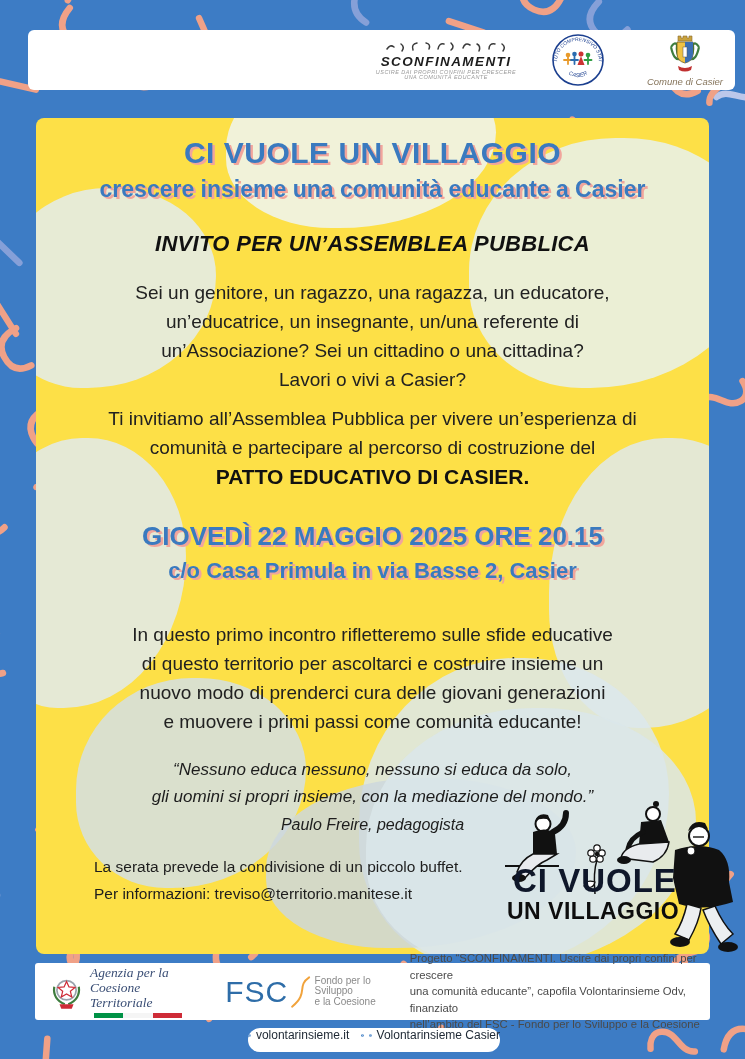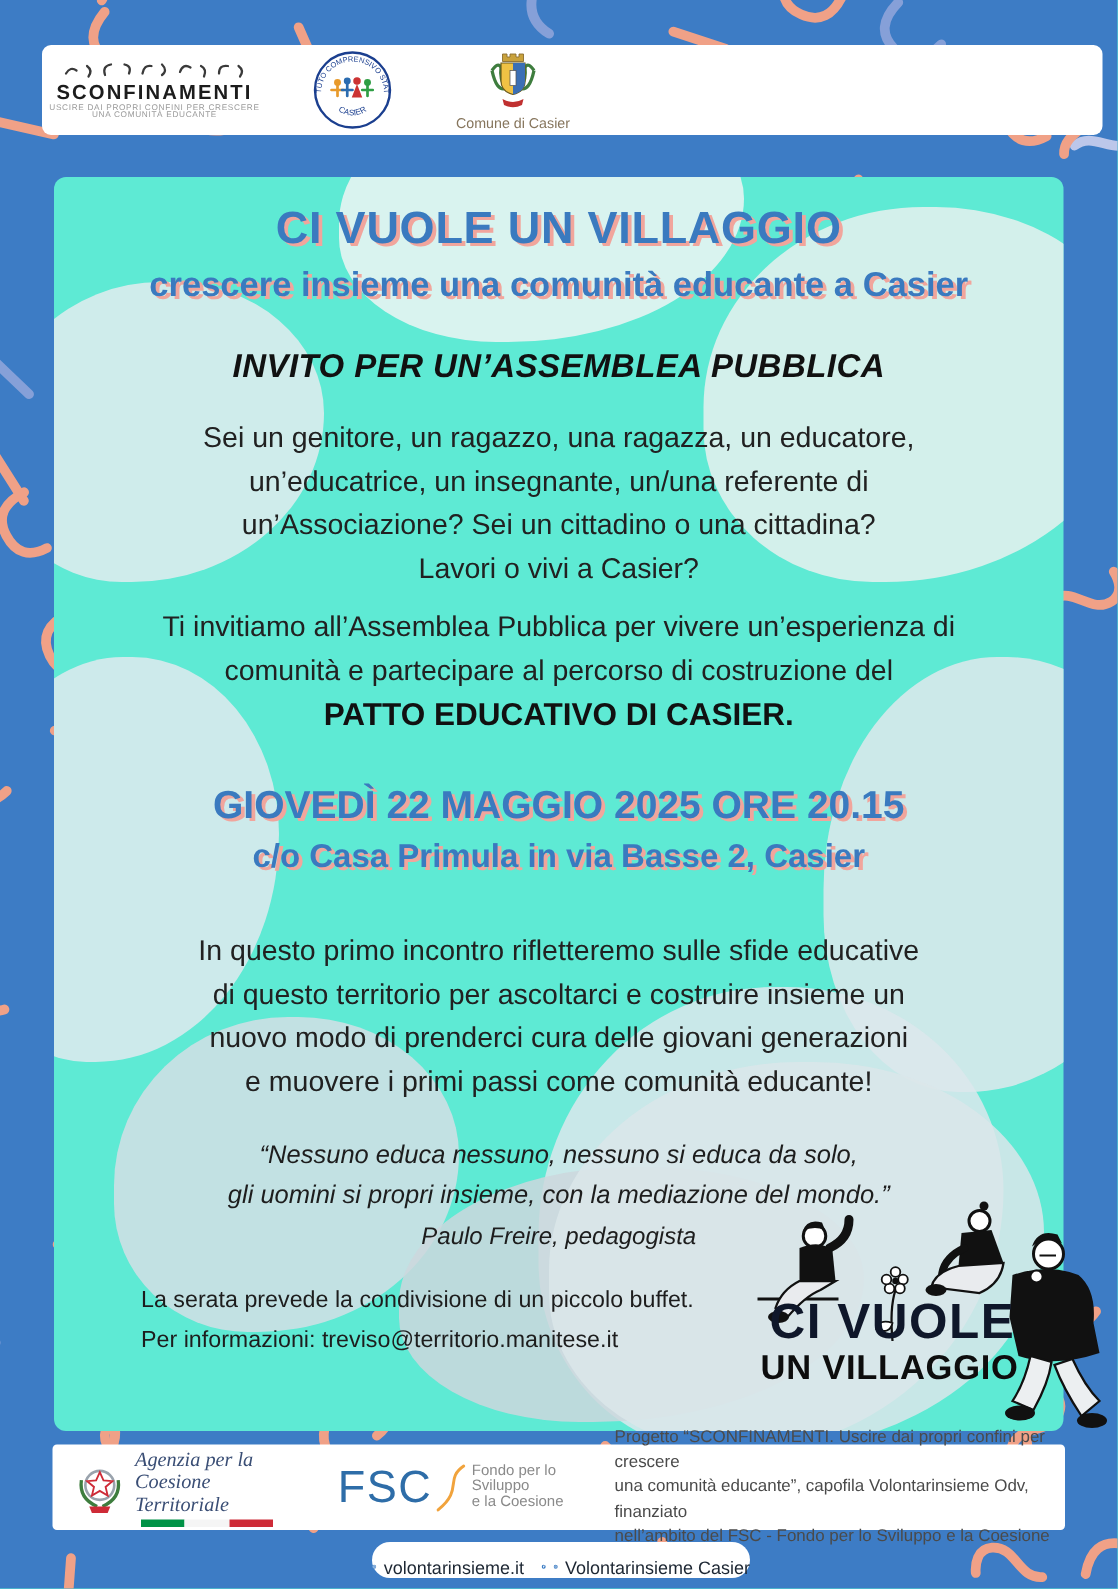--- a/index.html
+++ b/index.html
@@ -7,34 +7,34 @@
     width:745px;height:1059px;position:relative;overflow:hidden;
     background:#3D7CC5;
     font-family:"Liberation Sans",sans-serif;
   }
   #squiggle-layer{position:absolute;left:0;top:0;width:745px;height:1059px;z-index:0;}
 
   
   .logo-band{
     position:absolute;left:28px;top:30px;width:707px;height:60px;
     background:#fff;border-radius:6px;z-index:2;
-    display:flex;align-items:center;justify-content:flex-start;gap:30px;
+    display:flex;align-items:center;justify-content:flex-end;gap:30px;font-style:italic;
   }
   .sconf{width:150px;text-align:center;line-height:1;}
   .sconf .marks{display:block;margin:0 auto 1px;}
   .sconf .name{font-size:13.5px;font-weight:bold;letter-spacing:1.4px;color:#1c1c1c;}
   .sconf .tagline{font-size:5.5px;color:#9a9a9a;letter-spacing:.45px;margin-top:1px;}
   .istituto{width:54px;height:54px;}
   .comune{width:100px;text-align:center;line-height:1;}
   .comune .caption{font-size:9.5px;color:#86755c;margin-top:1px;}
 
   
   .card{
     position:absolute;left:36px;top:118px;width:673px;height:836px;
-    background:#5eead4;border-radius:8px;z-index:2;overflow:hidden;
+    background:#fde047;border-radius:8px;z-index:2;overflow:hidden;
   }
   .blob{position:absolute;border-radius:52% 48% 60% 40% / 55% 45% 58% 42%;opacity:.85;}
   .b1{left:-40px;top:70px;width:220px;height:200px;background:#e3ecef;}
   .b2{right:-50px;top:20px;width:290px;height:250px;background:#e8f1ef;}
   .b3{left:190px;top:-60px;width:270px;height:170px;background:#eef4f3;}
   .b4{left:-60px;top:320px;width:210px;height:270px;background:#e0eaee;}
   .b5{right:-70px;top:320px;width:230px;height:290px;background:#dfe9ec;}
   .b6{left:40px;top:560px;width:230px;height:210px;background:#d3dfe5;}
   .b7{right:40px;top:540px;width:310px;height:310px;background:#dce7ec;}
   .b8{left:230px;top:660px;width:310px;height:170px;background:#ccd7dd;}
@@ -74,21 +74,21 @@
   .fg{background:#009246;}.fw{background:#f5f5f5;}.fr{background:#CE2B37;}
   .fsc-block{display:flex;align-items:center;margin-left:34px;}
   .fsc-word{font-size:30px;color:#2E6DA8;letter-spacing:1px;font-weight:normal;}
   .fsc-caption{font-size:10px;color:#8a8a8a;line-height:10.5px;margin-left:2px;}
   .project{margin-left:16px;font-size:11.3px;line-height:16.5px;color:#4a4a4a;white-space:pre-line;}
 
   
   .pill{
     position:absolute;left:248px;top:1028px;width:252px;height:24px;
     background:#fff;border-radius:12px;z-index:2;
-    display:flex;align-items:flex-end;justify-content:center;gap:5px;
+    display:flex;align-items:flex-start;justify-content:center;gap:5px;
     font-size:12px;color:#1d2733;
   }
   .pill .txt{white-space:nowrap;}
   .icir{display:inline-block;}
 </style>
 </head>
 <body>
 
 <svg id="squiggle-layer" xmlns="http://www.w3.org/2000/svg">
     <path d="M2 4 Q2 28 22 28 Q42 28 42 8" fill="none" stroke="#F0A187" stroke-width="6.5" stroke-linecap="round" transform="translate(0.11722243629266621 630.3455455006779) rotate(75.4085653998929)"></path>

